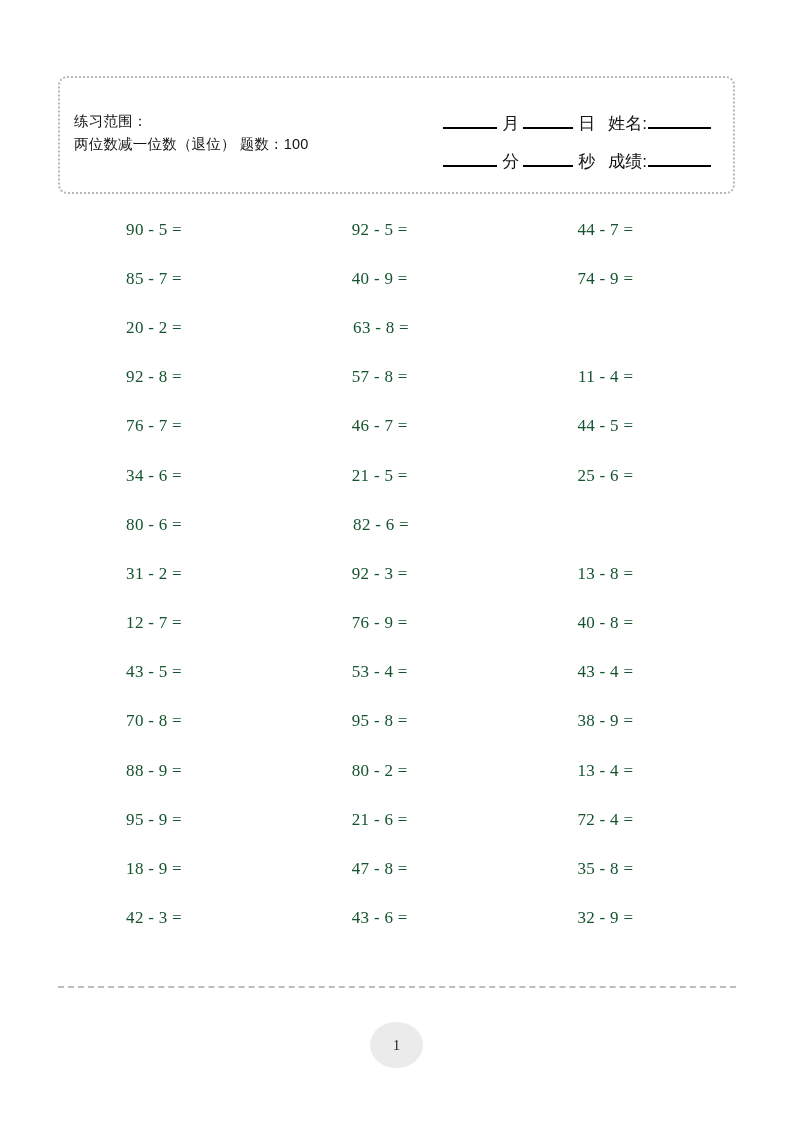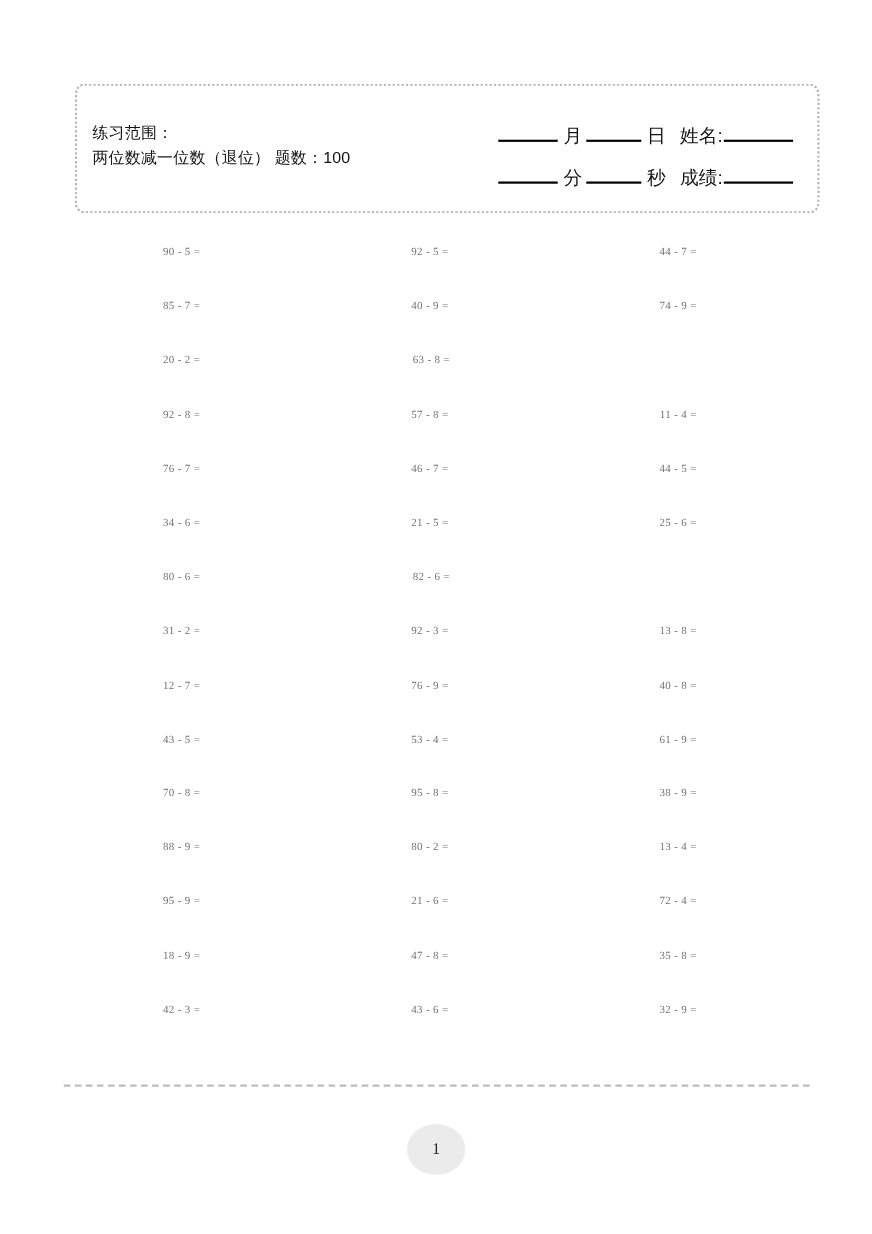--- a/index.html
+++ b/index.html
@@ -12,21 +12,21 @@
     height: 1122px;
     position: relative;
     font-family: "Liberation Serif", "DejaVu Serif", serif;
     color: #1a1a1a;
     overflow: hidden;
   }
 
   
   #header-box {
     position: absolute;
-    left: 68px;
+    left: 58px;
     top: 76px;
     width: 677px;
     height: 118px;
     box-sizing: border-box;
     border: 2px dotted #b5b5b5;
     border-radius: 9px;
   }
 
   #practice-info {
     position: absolute;
@@ -81,22 +81,22 @@
     top: 205px;
     width: 677px;
   }
   .problem-row {
     display: flex;
     height: 49.2px;
     align-items: center;
   }
   .problem-cell {
     width: 227px;
-    font-size: 10px;
-    color: #737373;
+    font-size: 17px;
+    color: #14532d;
     letter-spacing: 0.3px;
     white-space: nowrap;
   }
   .problem-cell .expr {
     display: inline-block;
     padding-left: 28px;
     text-align: right;
     min-width: 96px;
   }
 
@@ -200,21 +200,21 @@
       <div class="problem-cell"><span class="expr">13 - 8 =</span></div>
     </div>
     <div class="problem-row">
       <div class="problem-cell"><span class="expr">12 - 7 =</span></div>
       <div class="problem-cell"><span class="expr">76 - 9 =</span></div>
       <div class="problem-cell"><span class="expr">40 - 8 =</span></div>
     </div>
     <div class="problem-row">
       <div class="problem-cell"><span class="expr">43 - 5 =</span></div>
       <div class="problem-cell"><span class="expr">53 - 4 =</span></div>
-      <div class="problem-cell"><span class="expr">61 - 9 =</span></div>
+      <div class="problem-cell"><span class="expr">43 - 4 =</span></div>
     </div>
     <div class="problem-row">
       <div class="problem-cell"><span class="expr">70 - 8 =</span></div>
       <div class="problem-cell"><span class="expr">95 - 8 =</span></div>
       <div class="problem-cell"><span class="expr">38 - 9 =</span></div>
     </div>
     <div class="problem-row">
       <div class="problem-cell"><span class="expr">88 - 9 =</span></div>
       <div class="problem-cell"><span class="expr">80 - 2 =</span></div>
       <div class="problem-cell"><span class="expr">13 - 4 =</span></div>

